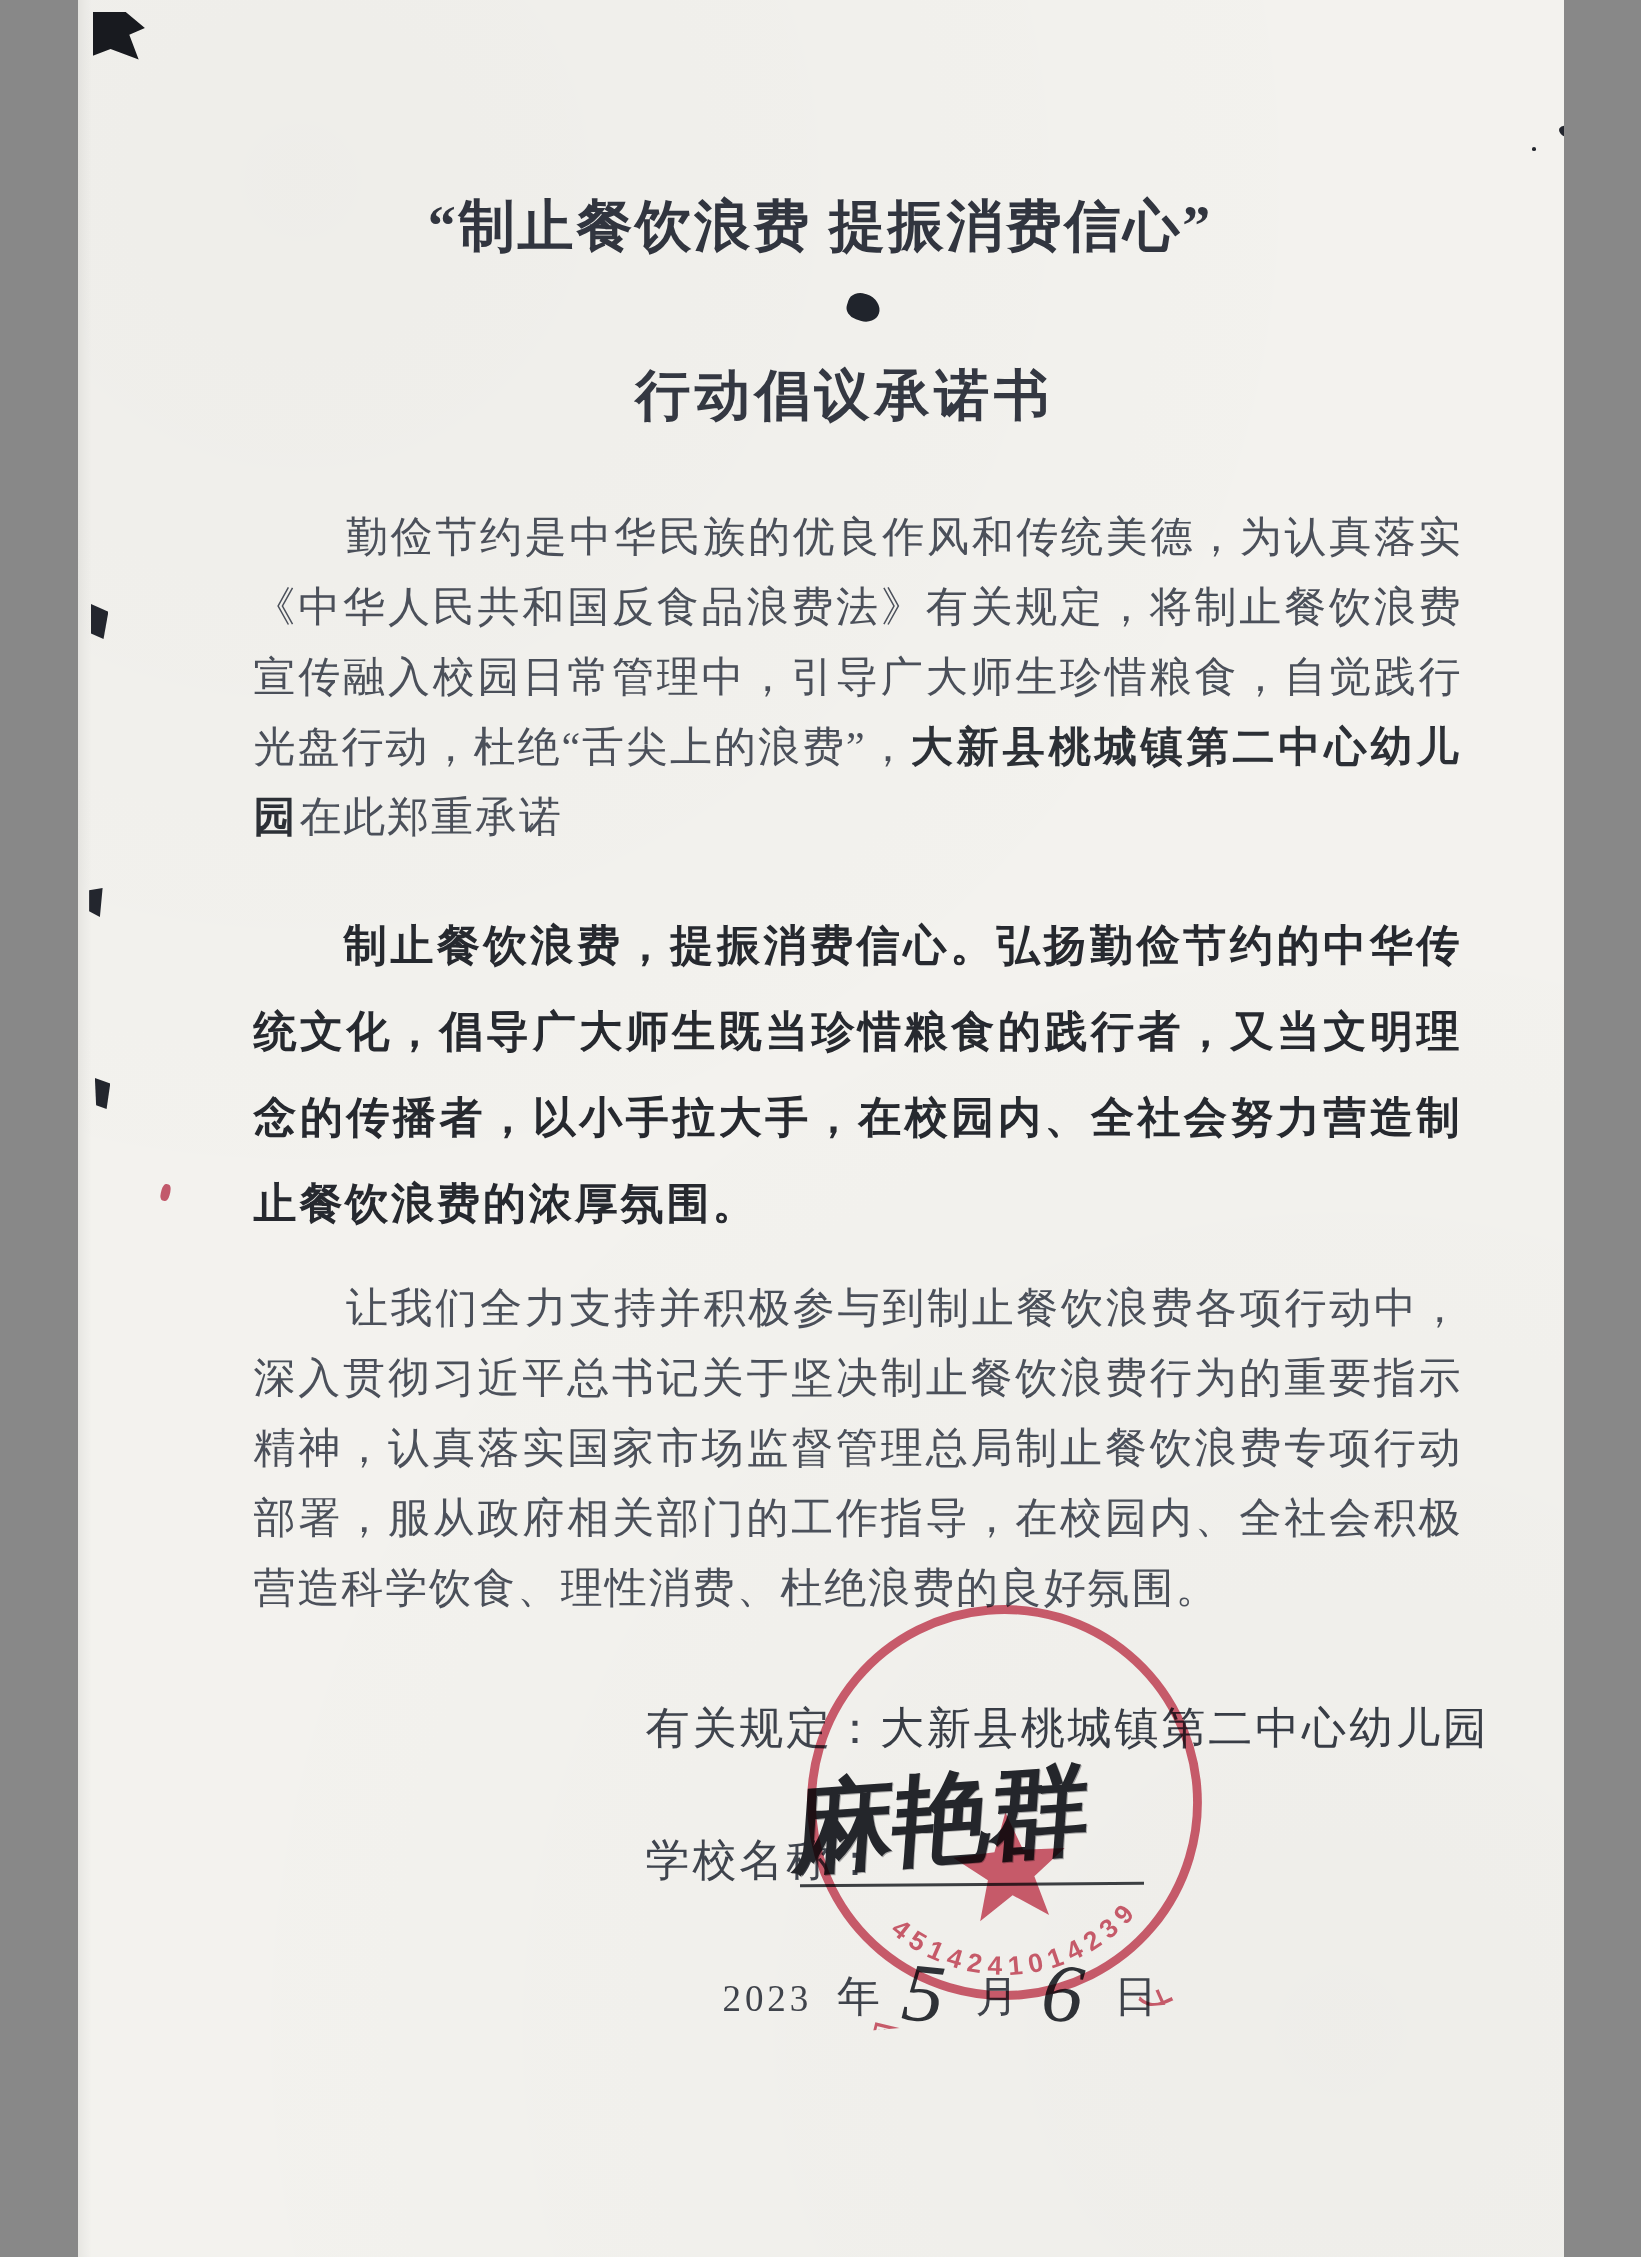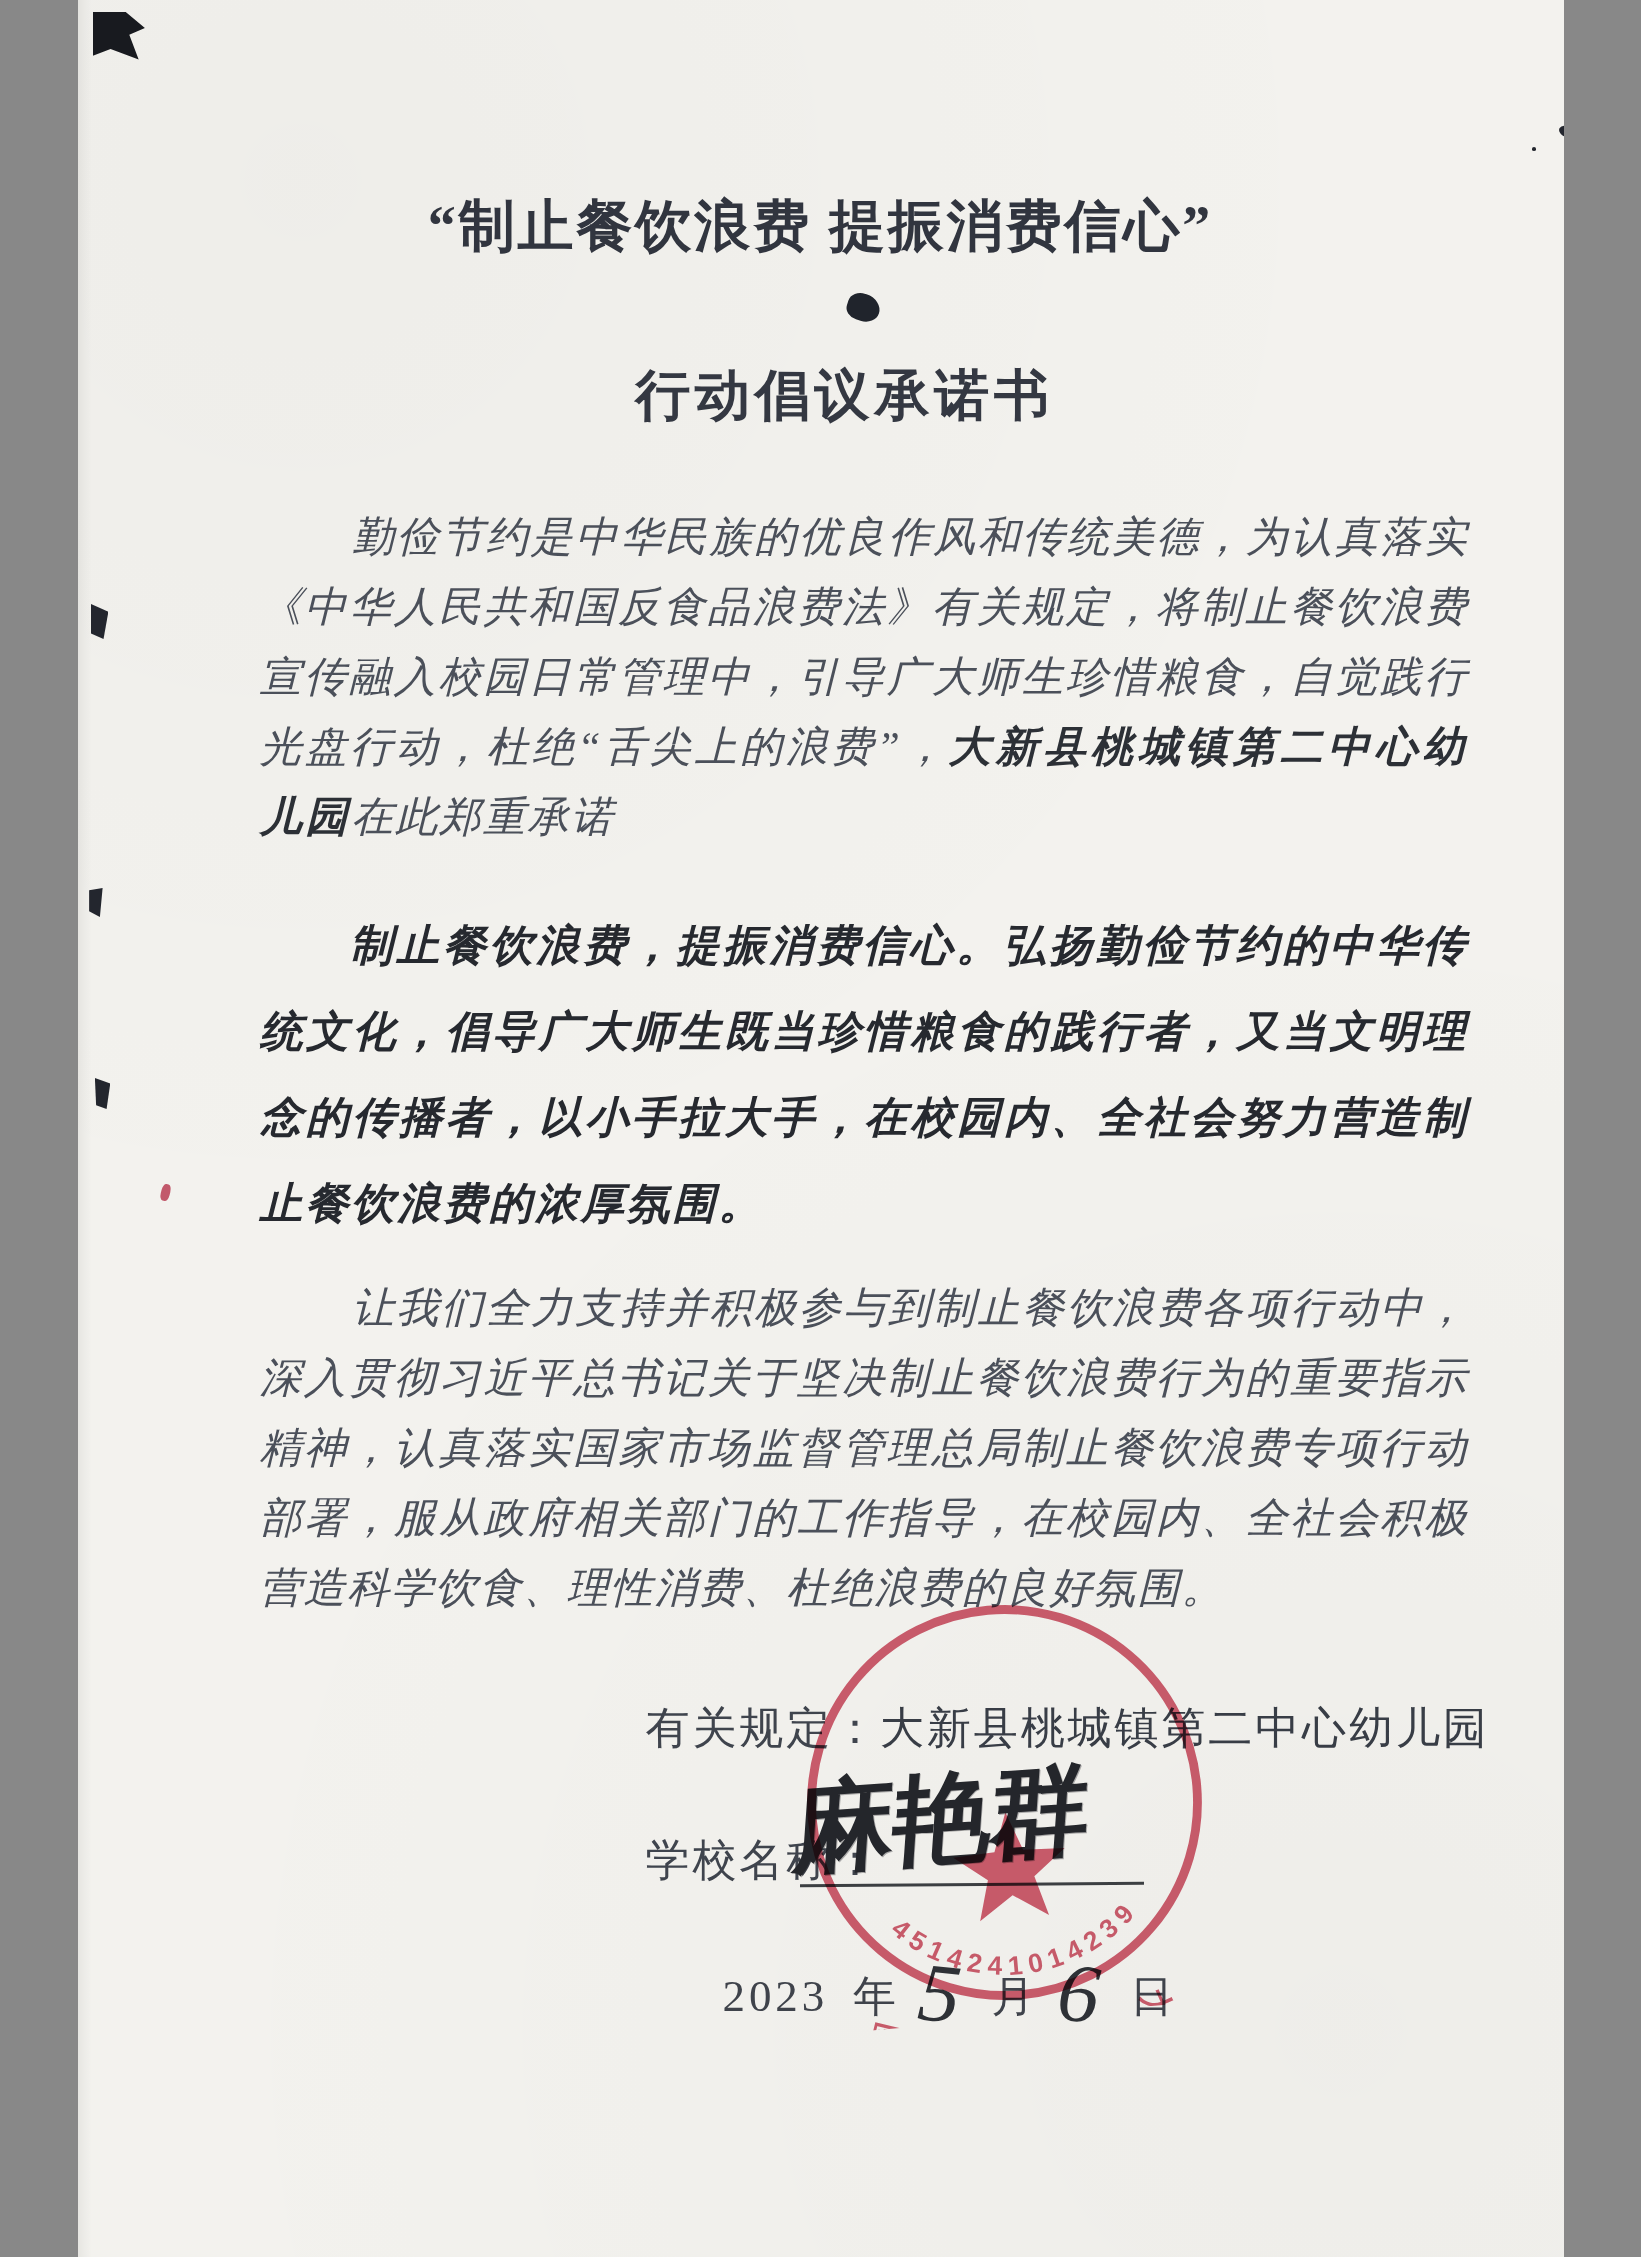--- a/index.html
+++ b/index.html
@@ -25,24 +25,23 @@
   }
   .doc-subtitle{
     position:absolute;top:359px;left:0;width:100%;
     text-align:center;
     font-size:55px;font-weight:700;
     letter-spacing:4.8px;
     color:#343842;
     padding-left:24px;
   }
   .para{
-    position:absolute;left:182px;width:1209px;
+    position:absolute;left:176px;width:1209px;
     text-align:justify;text-justify:inter-character;
     margin:0;
-    font-style:italic;
   }
   .para-regular{
     font-size:42px;line-height:70px;letter-spacing:1.9px;
     color:#4b505a;text-indent:2.2em;
     font-family:"Liberation Serif","DejaVu Serif",serif;
   }
   .para1{top:502px;}
   .para3{top:1273px;}
   .para-bold{
     top:902px;
@@ -73,21 +72,21 @@
   }
   .sig-underline{
     position:absolute;left:722px;top:1883px;width:344px;height:2.9px;
     background:#3c3f42;transform:rotate(-0.4deg);z-index:2;
   }
   .date-row{
     position:absolute;left:645px;top:1935px;
     display:flex;align-items:baseline;
     color:#3f434b;white-space:nowrap;z-index:3;
   }
-  .date-print{font-size:45px;letter-spacing:3.9px;}
+  .date-print{font-size:37px;letter-spacing:3.9px;}
   .date-unit{font-size:43px;margin-left:25px;margin-right:17.4px;}
   .date-hand{
     font-size:83px;font-weight:500;color:#2e3136;
     font-style:italic;transform:rotate(6deg);display:inline-block;
     margin:0 5.8px;position:relative;top:9.7px;
   }
   .seal{
     position:absolute;left:711px;top:1587px;width:431px;height:431px;
     transform:rotate(-5deg);
     mix-blend-mode:multiply;opacity:.9;z-index:4;

